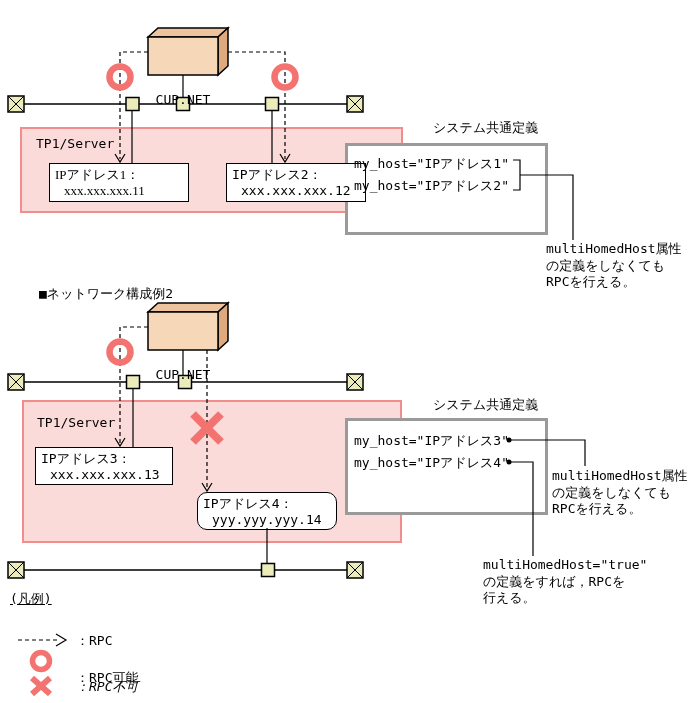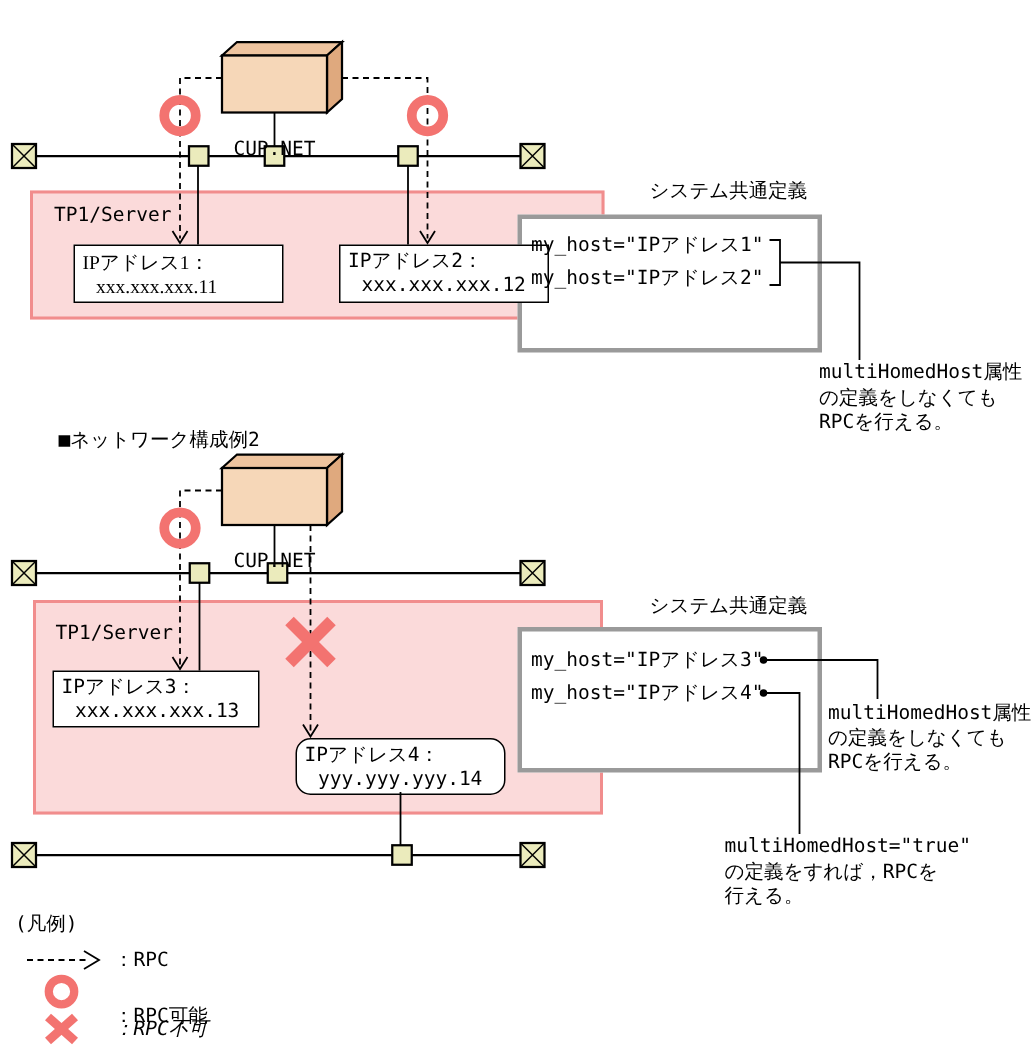--- a/index.html
+++ b/index.html
@@ -187,18 +187,18 @@
     <div>の定義をしなくても</div>
     <div>RPCを行える。</div>
   </div>
 
   <div class="txt note" style="left:483px;top:557px;">
     <div>multiHomedHost="true"</div>
     <div>の定義をすれば，RPCを</div>
     <div>行える。</div>
   </div>
 
-  <div class="txt" style="left:10px;top:609px;">(凡例)</div>
+  <div class="txt" style="left:10px;top:591px;text-decoration:underline;">(凡例)</div>
   <div class="txt" style="left:76px;top:633px;">：RPC</div>
   <div class="txt" style="left:76px;top:670px;">：RPC可能</div>
   <div class="txt" style="left:76px;top:679px;font-style:italic;">：RPC不可</div>
 
 </div>
 
 </body></html>

